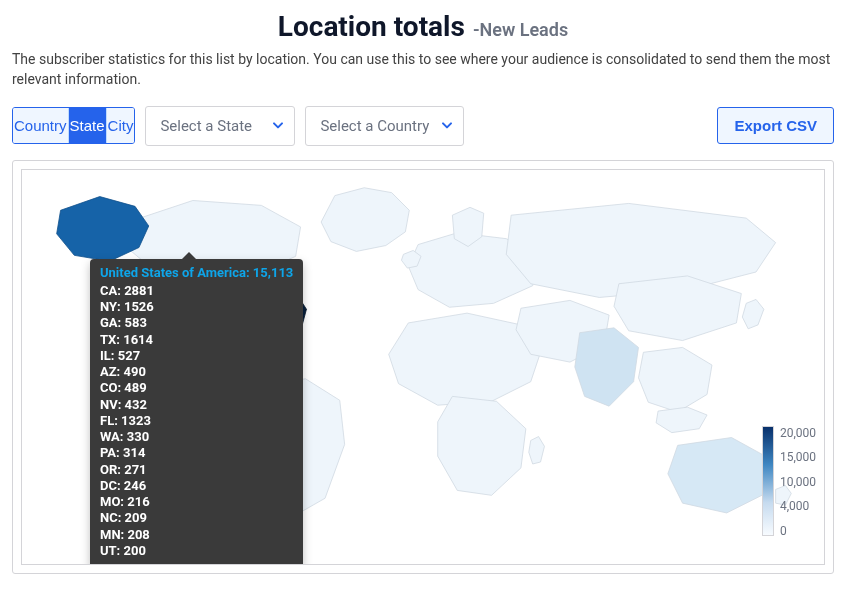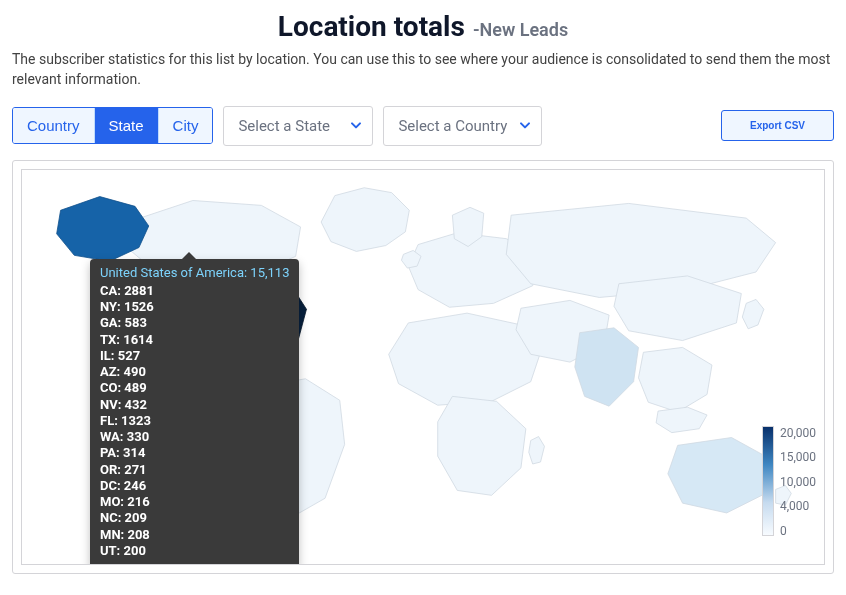--- a/index.html
+++ b/index.html
@@ -42,21 +42,21 @@
   .seg {
     display: flex;
     border: 1px solid #2563eb;
     border-radius: 3px;
     overflow: hidden;
   }
   .seg button {
     border: none;
     background: #eff6ff;
     color: #2563eb;
-    padding: 9px 14px;
+    padding: 9px 1px;
     font-size: 15px;
     font-weight: 500;
     cursor: pointer;
     border-right: 1px solid #bfdbfe;
   }
   .seg button:last-child { border-right: none; }
   .seg button.active {
     background: #2563eb;
     color: #fff;
   }
@@ -79,22 +79,22 @@
     right: 10px;
     top: 50%;
     transform: translateY(-55%);
   }
   .chevron svg { display: block; }
   .spacer { flex: 1; }
   .export-btn {
     border: 1px solid #2563eb;
     background: #eff6ff;
     color: #2563eb;
-    padding: 9px 28px;
-    font-size: 10px;
+    padding: 9px 16px;
+    font-size: 15px;
     font-weight: 600;
     border-radius: 3px;
     cursor: pointer;
   }
   .map-card {
     border: 1px solid #d4d4d8;
     border-radius: 3px;
     padding: 8px;
     position: relative;
   }
@@ -126,21 +126,21 @@
   }
   .tooltip::before {
     content: "";
     position: absolute;
     top: -7px;
     left: 92px;
     border-left: 7px solid transparent;
     border-right: 7px solid transparent;
     border-bottom: 7px solid #3a3a3a;
   }
-  .tt-header { color: #7dd3fc; font-weight: 400; margin-bottom: 2px; }
+  .tt-header { color: #0ea5e9; font-weight: 700; margin-bottom: 2px; }
   .tt-row { font-weight: 700; color: #fff; }
   .legend {
     position: absolute;
     right: 8px;
     bottom: 26px;
     display: flex;
     align-items: flex-start;
     gap: 6px;
     margin-left: 35px;
   }

